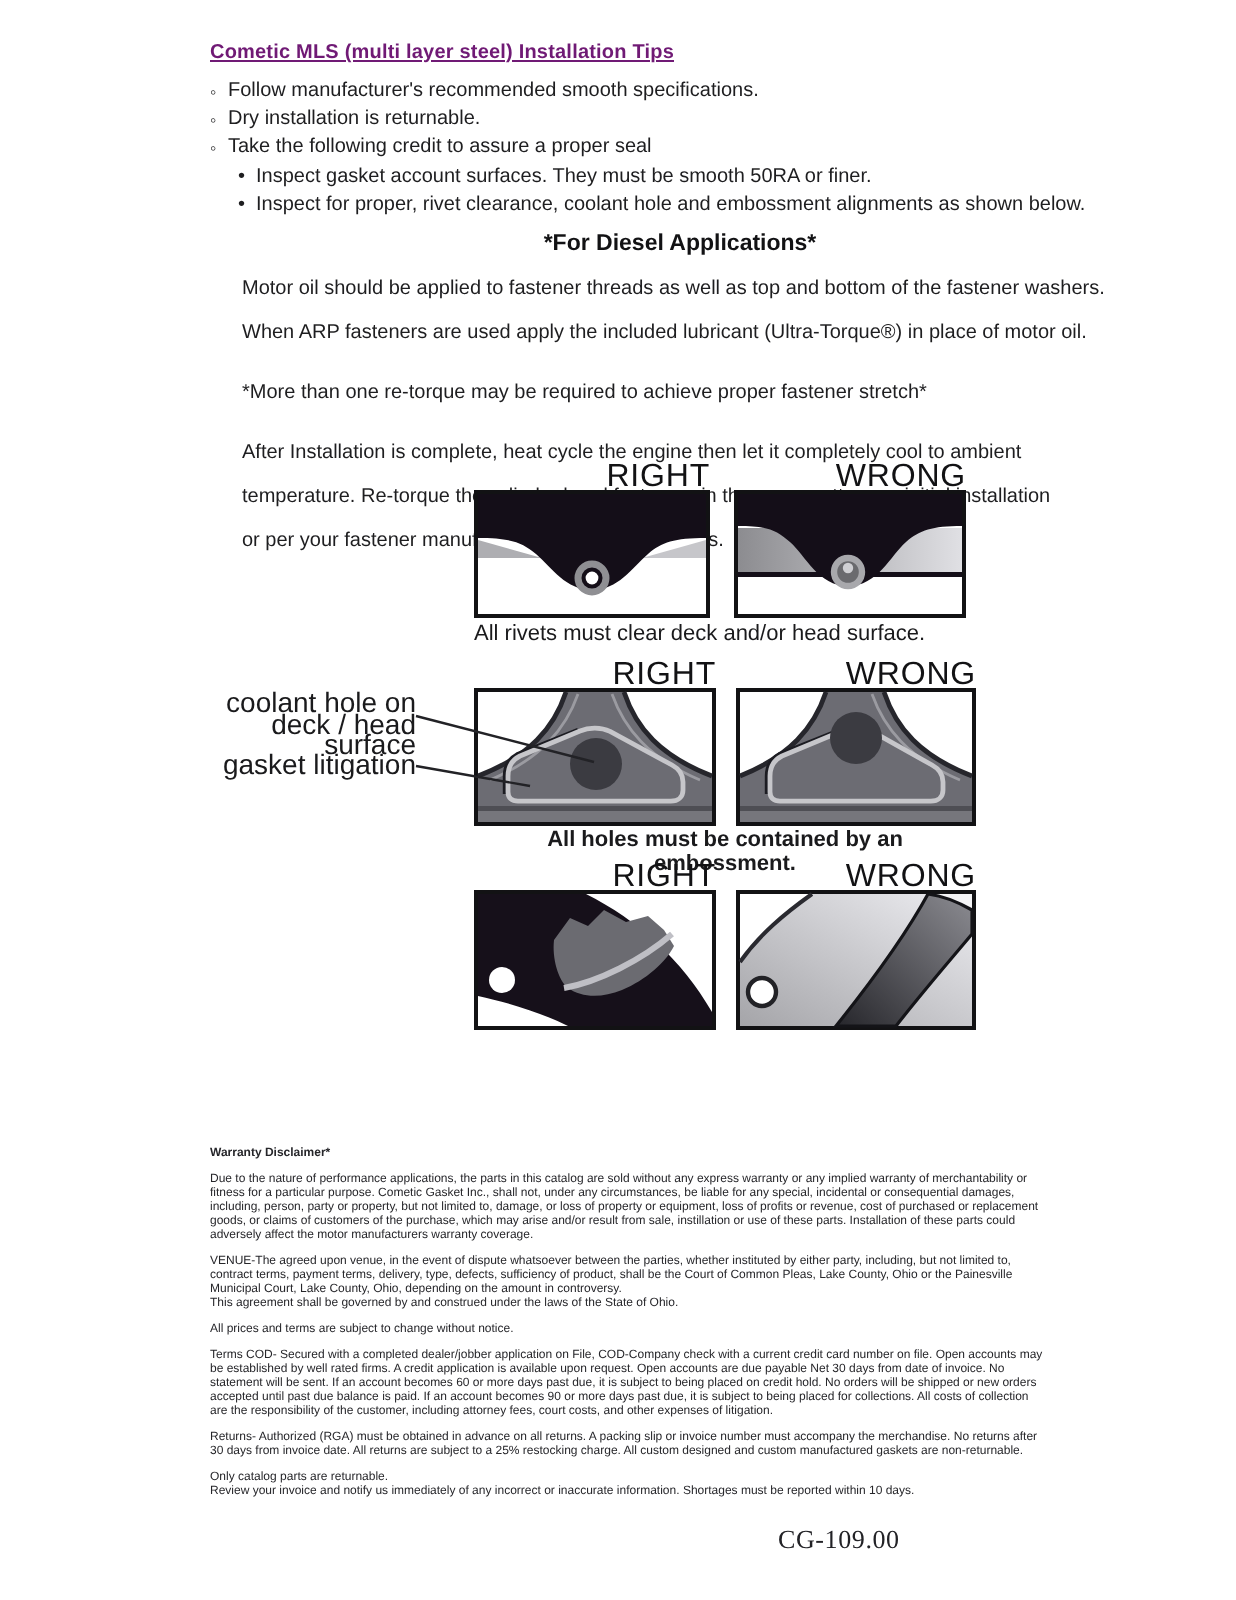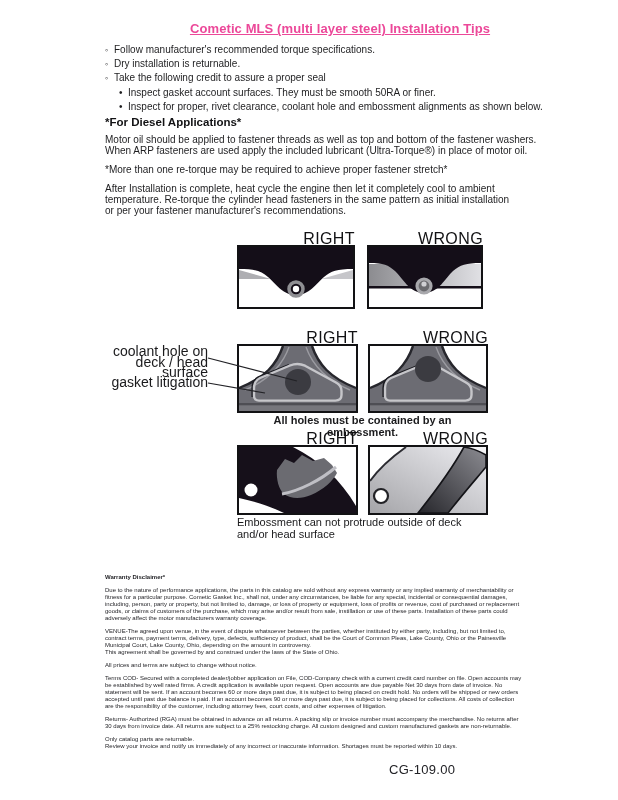--- a/index.html
+++ b/index.html
@@ -3,55 +3,55 @@
 <meta charset="utf-8">
 <style>
   html,body { margin:0; padding:0; background:#fff; }
   #doc {
     position:relative; width:618px; height:800px; background:#ffffff;
     font-family:"Liberation Sans", sans-serif; color:#1b1b1d; overflow:hidden;
   }
   
   .top { position:absolute; left:105px; top:21px; width:470px; }
   .title {
-    font-size:13px; font-weight:700; color:#ec4899;
-    text-decoration:underline; letter-spacing:0.1px; margin:0 0 7px 0;text-align:center;
+    font-size:10px; font-weight:700; color:#701a75;
+    text-decoration:underline; letter-spacing:0.1px; margin:0 0 7px 0;
   }
   .brow { display:flex; font-size:10px; line-height:14.2px; color:#1e1e20; }
   .brow .mk { width:9px; flex:0 0 9px; font-size:9px; }
   .brow.sub { margin-left:14px; }
   .brow.sub .mk { width:9px; flex:0 0 9px; font-size:10px; }
   
   .diesel { position:absolute; left:105px; top:116px; width:470px; }
-  .diesel h2 { font-size:11.5px; font-weight:700; margin:0 0 6px 0; color:#121214; }
-  .diesel p { font-size:10px; line-height:11px; margin:0 0 8px 0; white-space:pre-line; color:#1e1e20; }
+  .diesel h2 { font-size:11.5px; font-weight:700; margin:0 0 6px 0; color:#121214;text-align:center; }
+  .diesel p { font-size:10px; line-height:22px; margin:0 0 8px 16px; white-space:pre-line; color:#1e1e20; }
   
   .dlabel { position:absolute; font-size:16px; letter-spacing:0.4px; color:#121214; text-align:right; }
   .dbox { position:absolute; }
   .dbox svg { display:block; }
   .dcaption { position:absolute; font-size:11px; color:#1a1a1c; white-space:pre-line; line-height:11.5px; }
   .anno { position:absolute; font-size:14px; line-height:10.5px; text-align:right; white-space:pre-line; color:#1a1a1c; }
   .leaders { position:absolute; left:110px; top:330px; pointer-events:none; z-index:5; }
   
   .legal { position:absolute; left:105px; top:574px; width:450px; color:#26262a; }
   .legal .lh { font-size:6px; font-weight:700; margin:0 0 6px 0; }
   .legal p { font-size:6px; line-height:7px; margin:0 0 6px 0; white-space:pre-line; }
   
-  .footer { position:absolute; left:389px; top:762px; font-size:13px; letter-spacing:0.3px; color:#222226; }
+  .footer { position:absolute; left:389px; top:762px; font-size:13px; letter-spacing:0.3px; color:#222226;font-family:Liberation Serif, serif; }
 </style>
 </head>
 <body>
 
 <div id="doc">
 
   <div class="top">
     <h1 class="title">Cometic MLS (multi layer steel) Installation Tips</h1>
     <div class="brow">
       <span class="mk">◦</span>
-      <span>Follow manufacturer's recommended torque specifications.</span>
+      <span>Follow manufacturer's recommended smooth specifications.</span>
     </div>
     <div class="brow">
       <span class="mk">◦</span>
       <span>Dry installation is returnable.</span>
     </div>
     <div class="brow">
       <span class="mk">◦</span>
       <span>Take the following credit to assure a proper seal</span>
     </div>
     <div class="brow sub">
@@ -96,20 +96,21 @@
         </linearGradient>
       </defs>
       <rect x="1" y="1" width="114" height="62" fill="#ffffff" stroke="#121214" stroke-width="2"></rect>
       <rect x="2" y="19" width="112" height="23" fill="url(#g1)"></rect>
       <rect x="2" y="41" width="112" height="2.5" fill="#140e18"></rect>
       <path d="M2,2 H114 V18 C99,18 93,20 86,26 C78,33 72,48 57,48 C42,48 36,33 28,26 C21,20 17,18 2,18 Z" fill="#140e18"></path>
       <circle cx="57" cy="41" r="7" fill="#6a6a6e" stroke="#a8a8ac" stroke-width="3.2"></circle>
       <circle cx="57" cy="39" r="2.6" fill="#cfcfd3"></circle>
     </svg>
   </div>
+  <div class="dcaption" style="left:237px;top:312px;">All rivets must clear deck and/or head surface.</div>
 
   <div class="dlabel" style="left:237px;top:329px;width:121px;">RIGHT</div>
   <div class="dlabel" style="left:368px;top:329px;width:120px;">WRONG</div>
 
   <div class="anno" style="left:100px;top:346px;width:108px;">coolant hole on
 deck / head surface</div>
   <div class="anno" style="left:100px;top:377px;width:108px;">gasket litigation</div>
 
   <div class="dbox" style="left:237px;top:344px;">
     <svg width="121" height="69" viewBox="0 0 121 69">
@@ -173,22 +174,20 @@
         </linearGradient>
       </defs>
       <rect x="1" y="1" width="118" height="68" fill="url(#gL)" stroke="#121214" stroke-width="2"></rect>
       <path d="M2,2 H38 C24,12 12,22 2,36 Z" fill="#ffffff"></path>
       <path d="M38,2 C24,12 12,22 2,36" fill="none" stroke="#2a2a30" stroke-width="2"></path>
       <path d="M98,2 H118 V16 C111,10 105,5 98,2 Z" fill="#f4f4f6"></path>
       <path d="M96,2 C84,24 66,48 50,68 L80,68 C94,50 108,34 118,22 L118,10 C111,6 104,3 96,2 Z" fill="url(#gD)" stroke="#141418" stroke-width="1.6"></path>
       <circle cx="13" cy="51" r="7" fill="#ffffff" stroke="#222226" stroke-width="2.2"></circle>
     </svg>
   </div>
-  <div class="dcaption" style="left:237px;top:517px;">Embossment can not protrude outside of deck
-and/or head surface</div>
 
   <div class="legal">
     <p class="lh">Warranty Disclaimer*</p>
     <p>Due to the nature of performance applications, the parts in this catalog are sold without any express warranty or any implied warranty of merchantability or
 fitness for a particular purpose.  Cometic Gasket Inc., shall not, under any circumstances, be liable for any special, incidental or consequential damages,
 including, person, party or property, but not limited to, damage, or loss of property or equipment, loss of profits or revenue, cost of purchased or replacement
 goods, or claims of customers of the purchase, which may arise and/or result from sale, instillation or use of these parts.  Installation of these parts could
 adversely affect the motor manufacturers warranty coverage.</p>
     <p>VENUE-The agreed upon venue, in the event of dispute whatsoever between the parties, whether instituted by either party, including, but not limited to,
 contract terms, payment terms, delivery, type, defects, sufficiency of product, shall be the Court of Common Pleas, Lake County, Ohio or the Painesville

